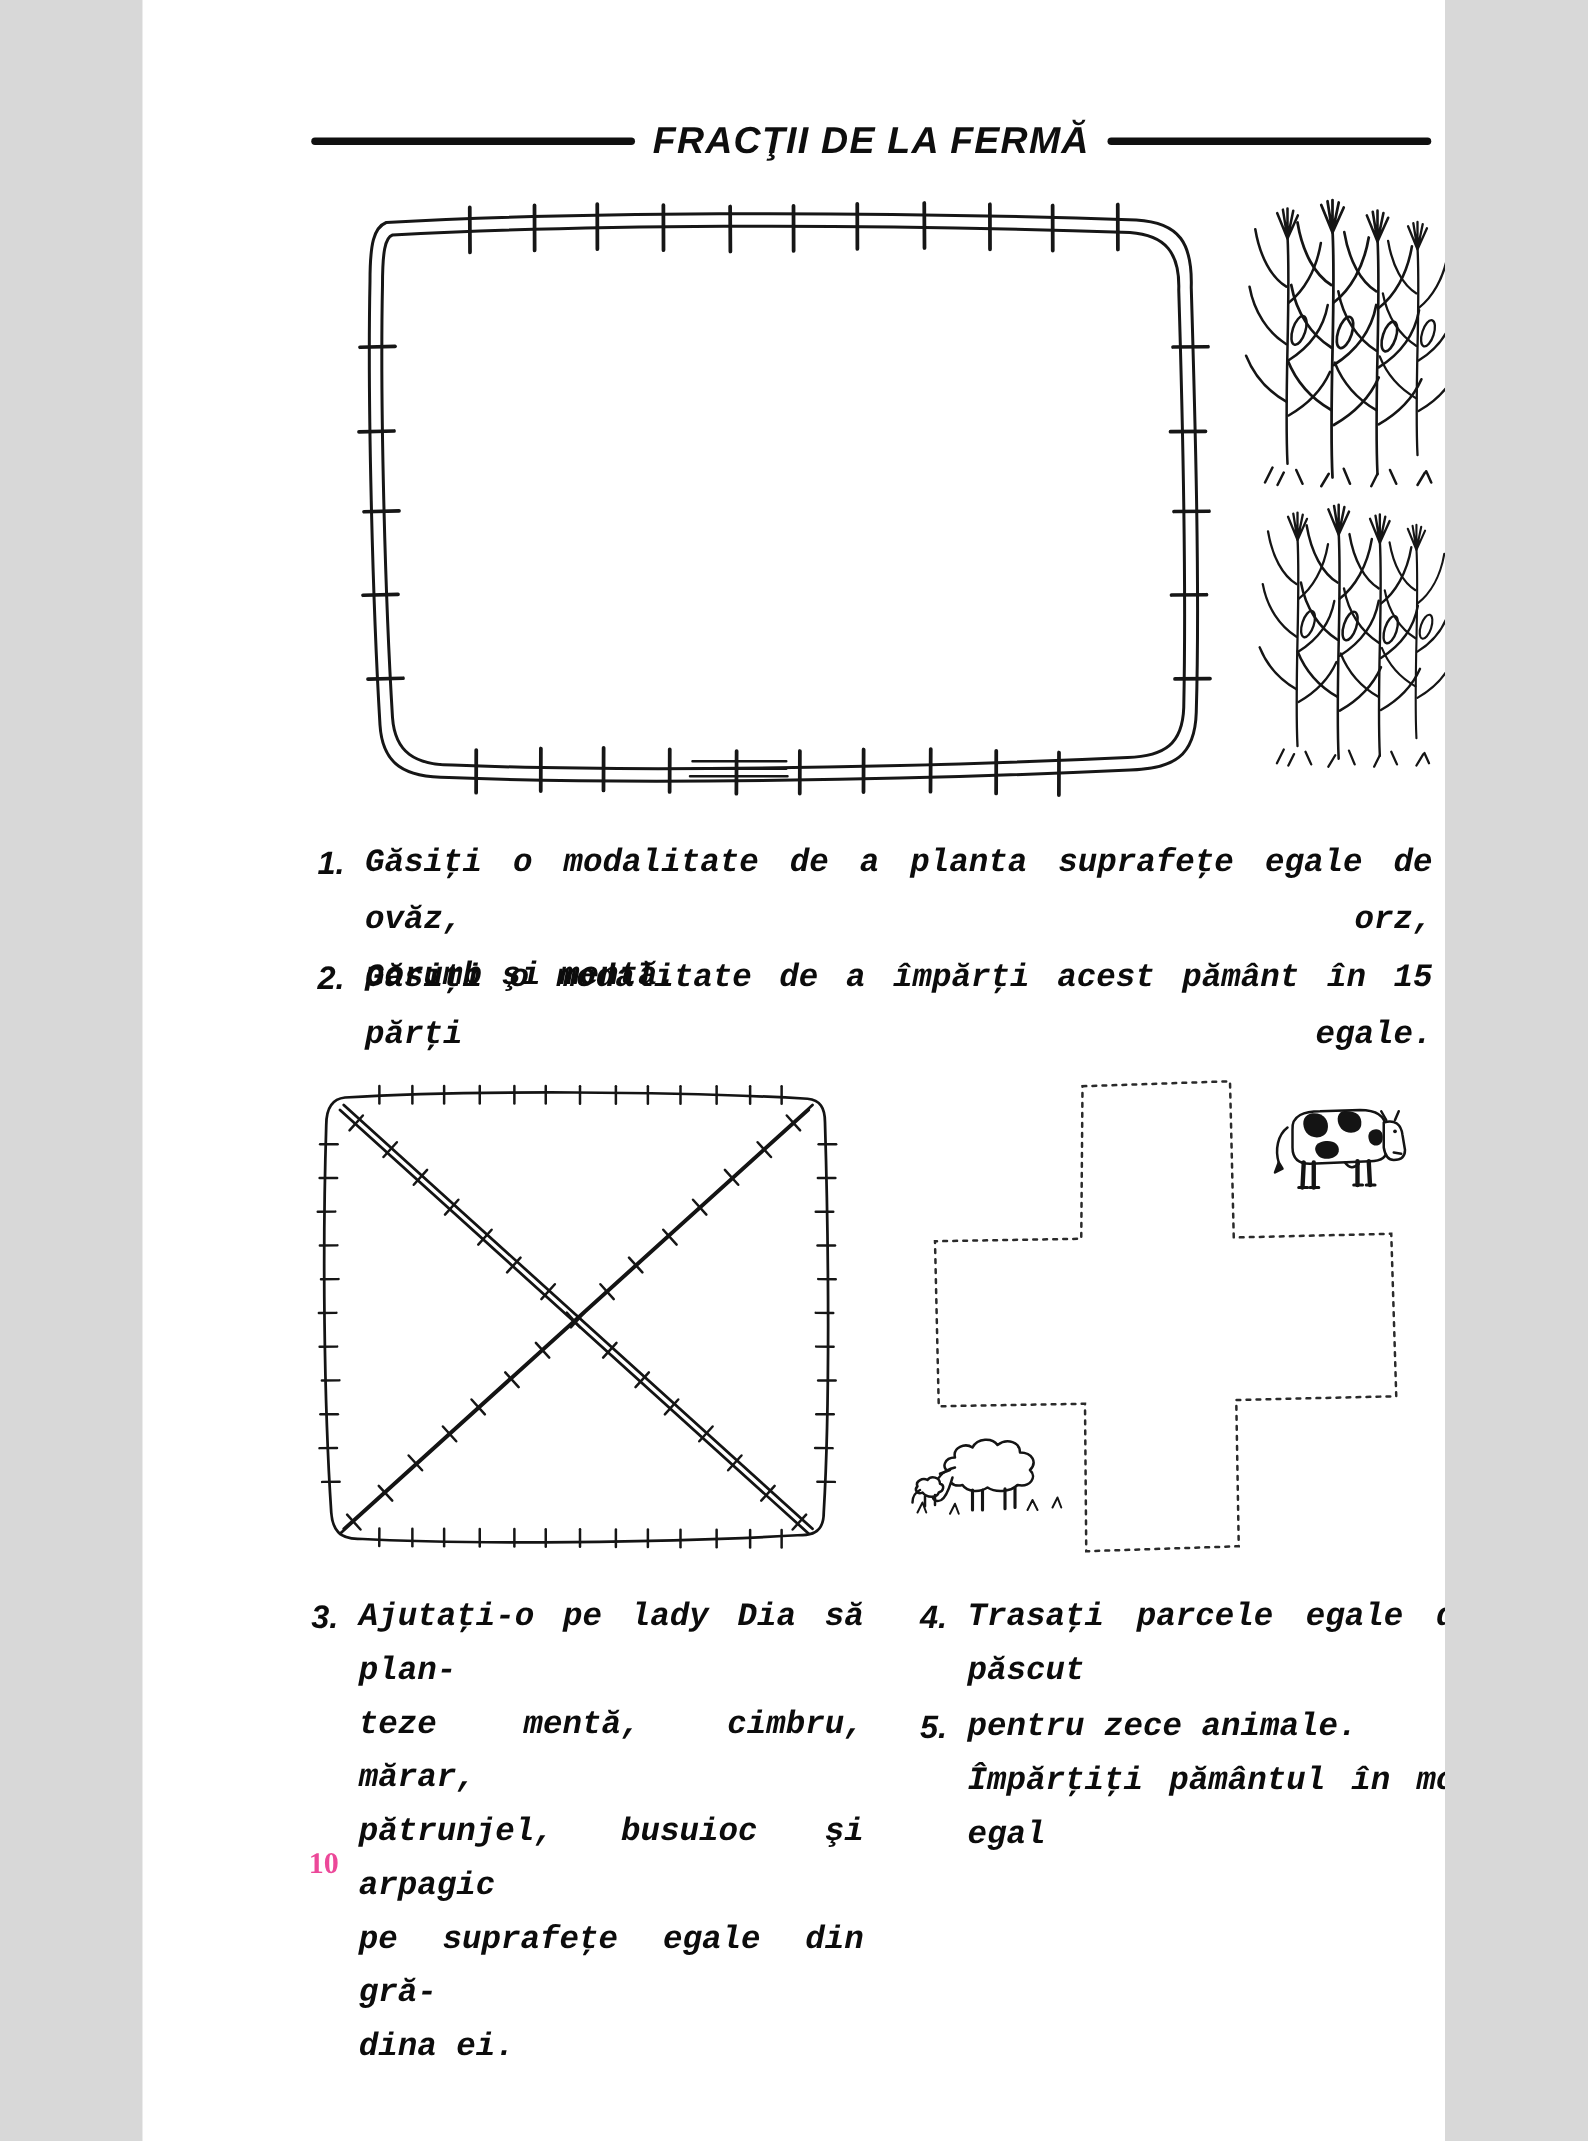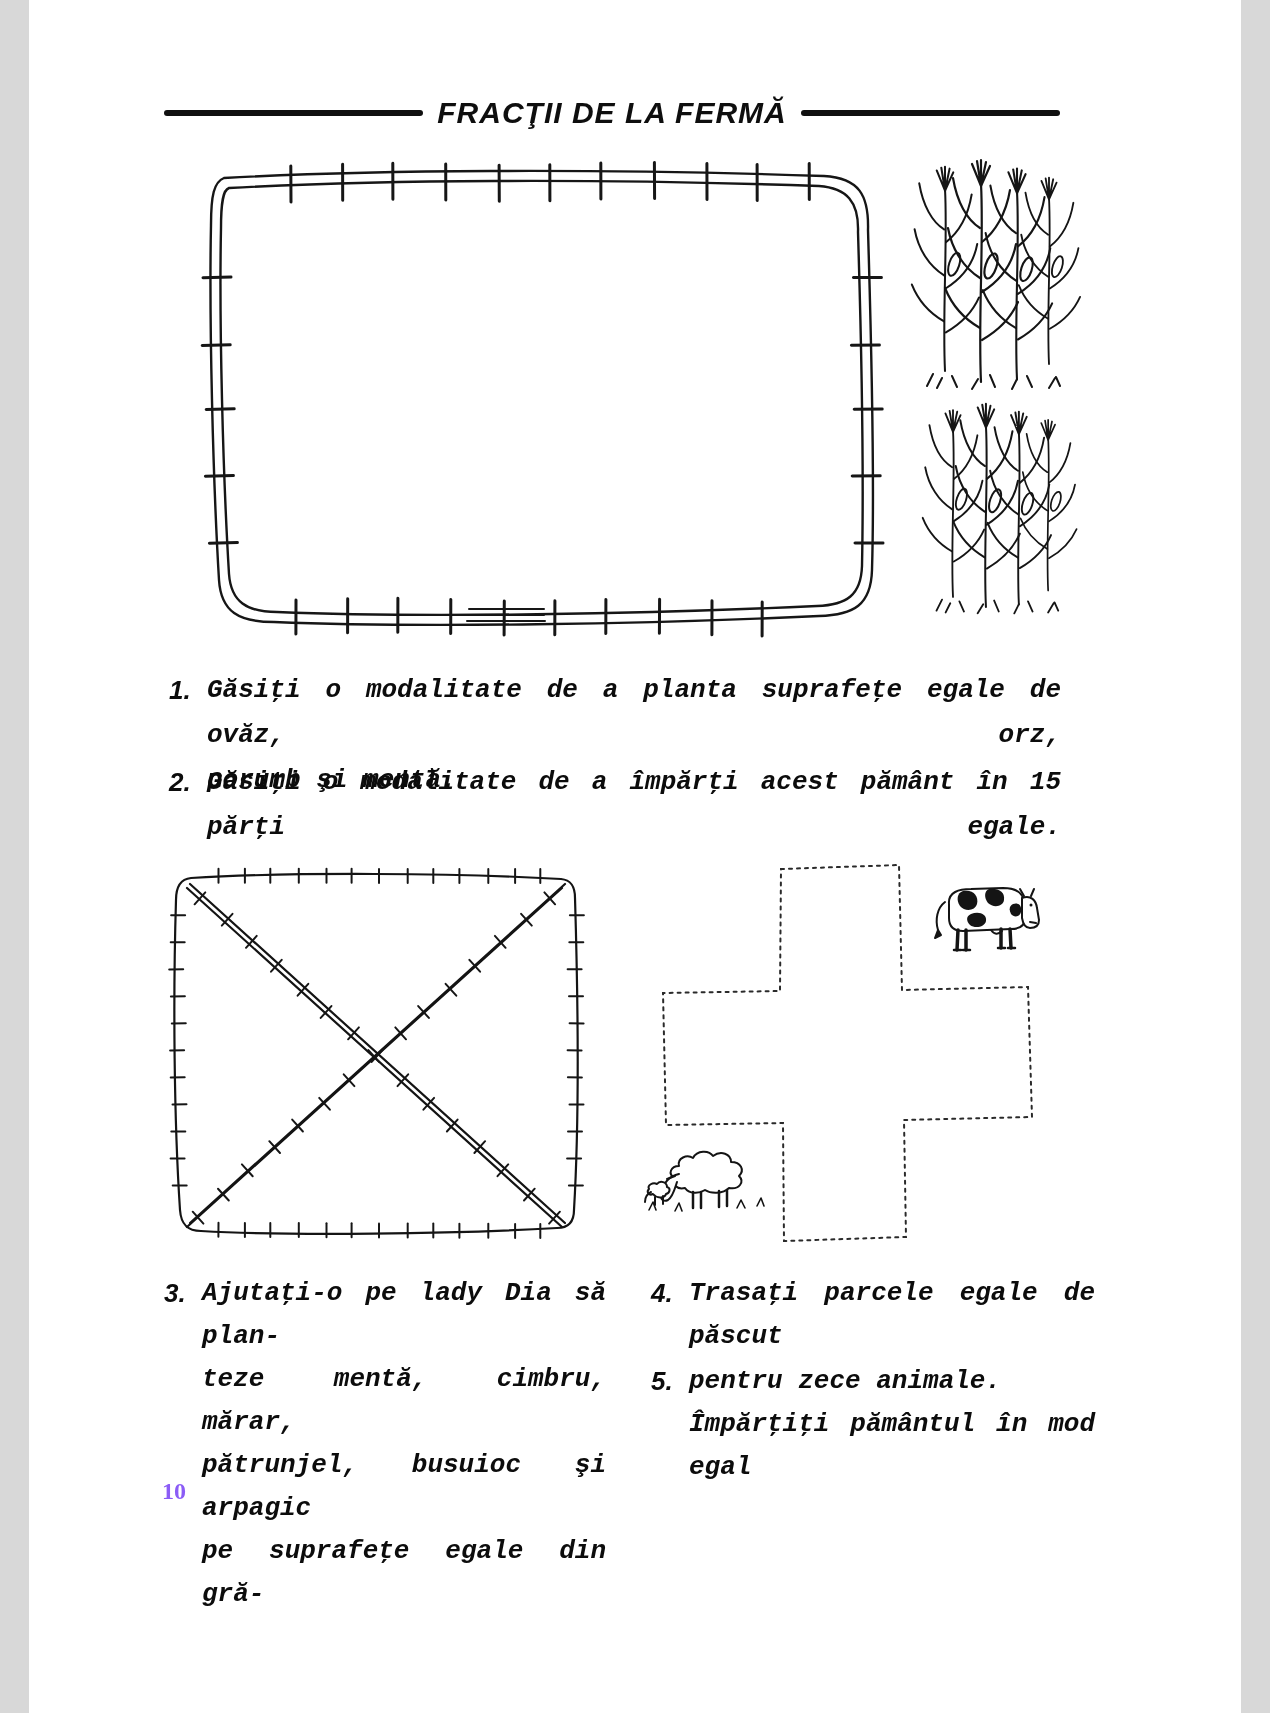--- a/index.html
+++ b/index.html
@@ -1,17 +1,17 @@
 <!DOCTYPE html>
 <html><head>
 <meta charset="utf-8">
 <style>
   html,body { margin:0; padding:0; background:#d8d8d8; }
   .page {
-    position:relative; width:1212px; height:1713px; margin:0 auto;
+    position:relative; width:1042px; height:1713px; margin:0 auto;
     background:#ffffff; overflow:hidden;
     font-family:"Liberation Sans", sans-serif; color:#0e0e0e;
   }
   svg { overflow:visible; display:block; }
 
   
   .hdr { position:absolute; left:135px; top:96px; width:896px;
          display:flex; align-items:center; gap:14px; }
   .hdr .rule { flex:1; height:6px; background:#101010; border-radius:3px; }
   .hdr .title { font-size:30px; font-weight:bold; font-style:italic;
@@ -24,21 +24,21 @@
   .cols .tnum { line-height:43px; }
   .tlines { flex:1; min-width:0; }
   .tline { line-height:45px; white-space:nowrap;font-family:Liberation Mono, monospace; }
   .cols .tline { line-height:43px; }
   .just  { white-space:normal; text-align:justify; text-align-last:justify; }
 
   .illus { position:absolute; }
 
   .pagenum { position:absolute; left:133px; top:1478px;
              font-family:"Liberation Serif", serif; font-weight:bold;
-             font-size:24px; color:#8b5cf6; }
+             font-size:24px; color:#ec4899; }
 </style>
 </head>
 <body>
 
 <div class="page">
 
   <div class="hdr">
     <div class="rule"></div>
     <div class="title">FRACŢII DE LA FERMĂ</div>
     <div class="rule"></div>
@@ -298,20 +298,21 @@
     </svg>
   </div>
 
   <div class="task cols" style="left:135px; top:1272px; width:442px;">
     <span class="tnum">3.</span>
     <div class="tlines">
       <div class="tline just">Ajutaţi-o pe lady Dia să plan-</div>
       <div class="tline just">teze mentă, cimbru, mărar,</div>
       <div class="tline just">pătrunjel, busuioc şi arpagic</div>
       <div class="tline just">pe suprafeţe egale din gră-</div>
+      <div class="tline">dina ei.</div>
     </div>
   </div>
 
   <div class="task cols" style="left:622px; top:1272px; width:444px;">
     <span class="tnum">4.</span>
     <div class="tlines">
       <div class="tline just">Trasaţi parcele egale de păscut</div>
     </div>
   </div>
 

